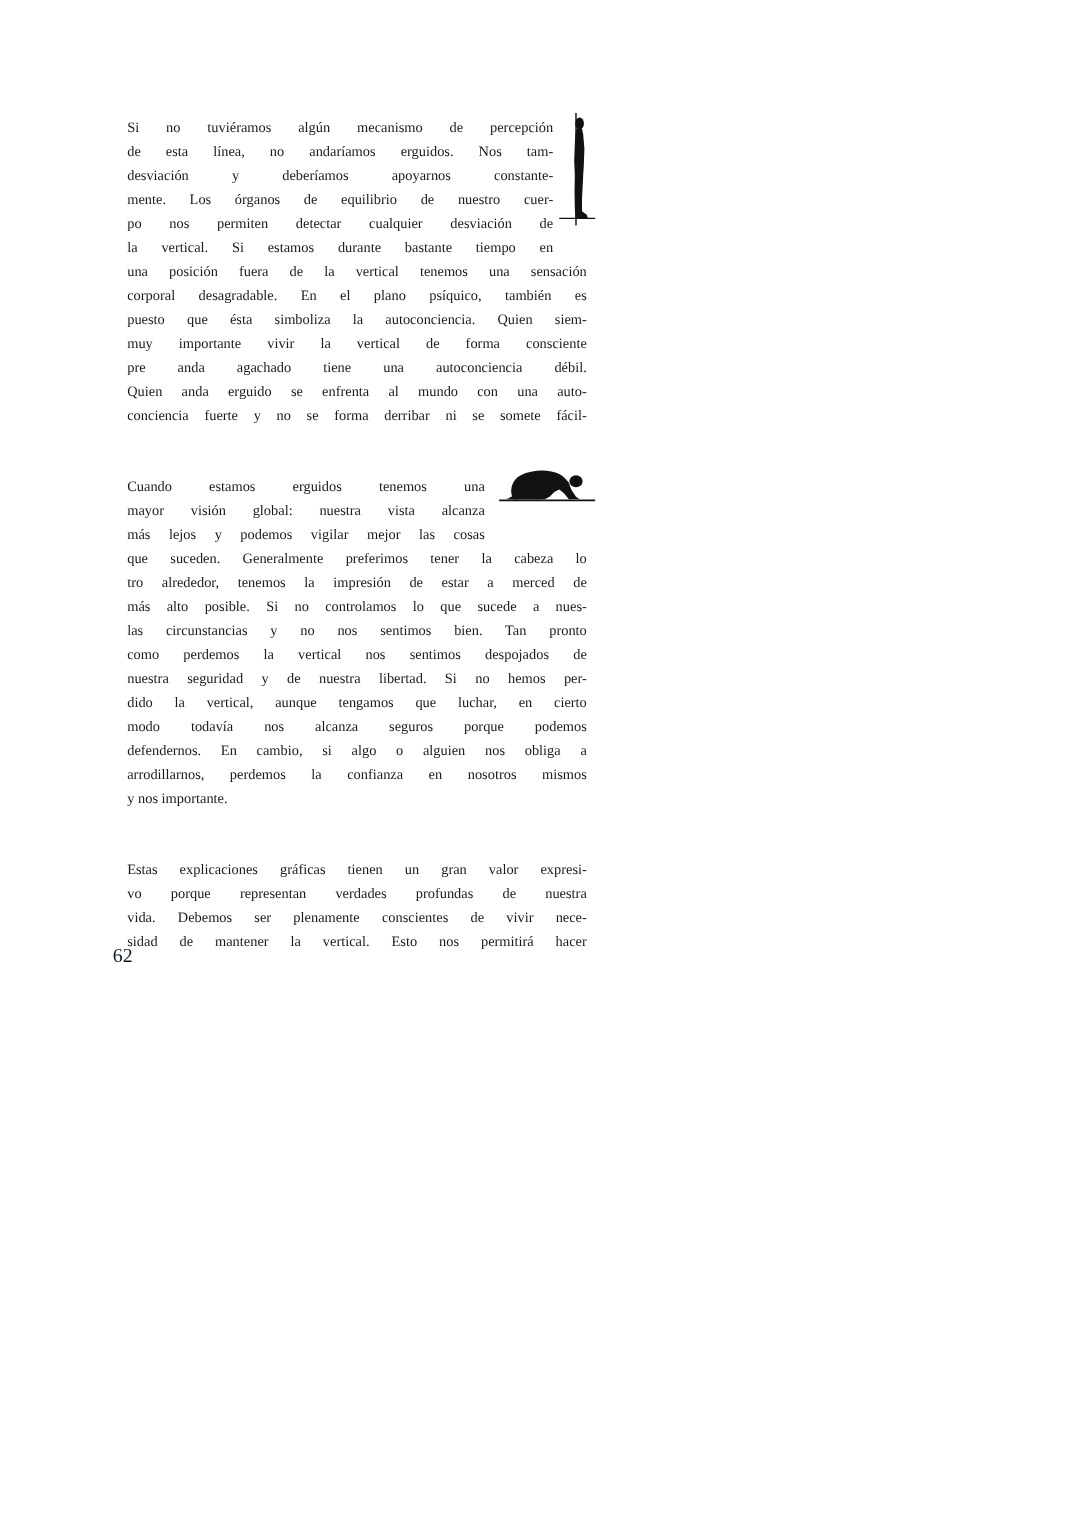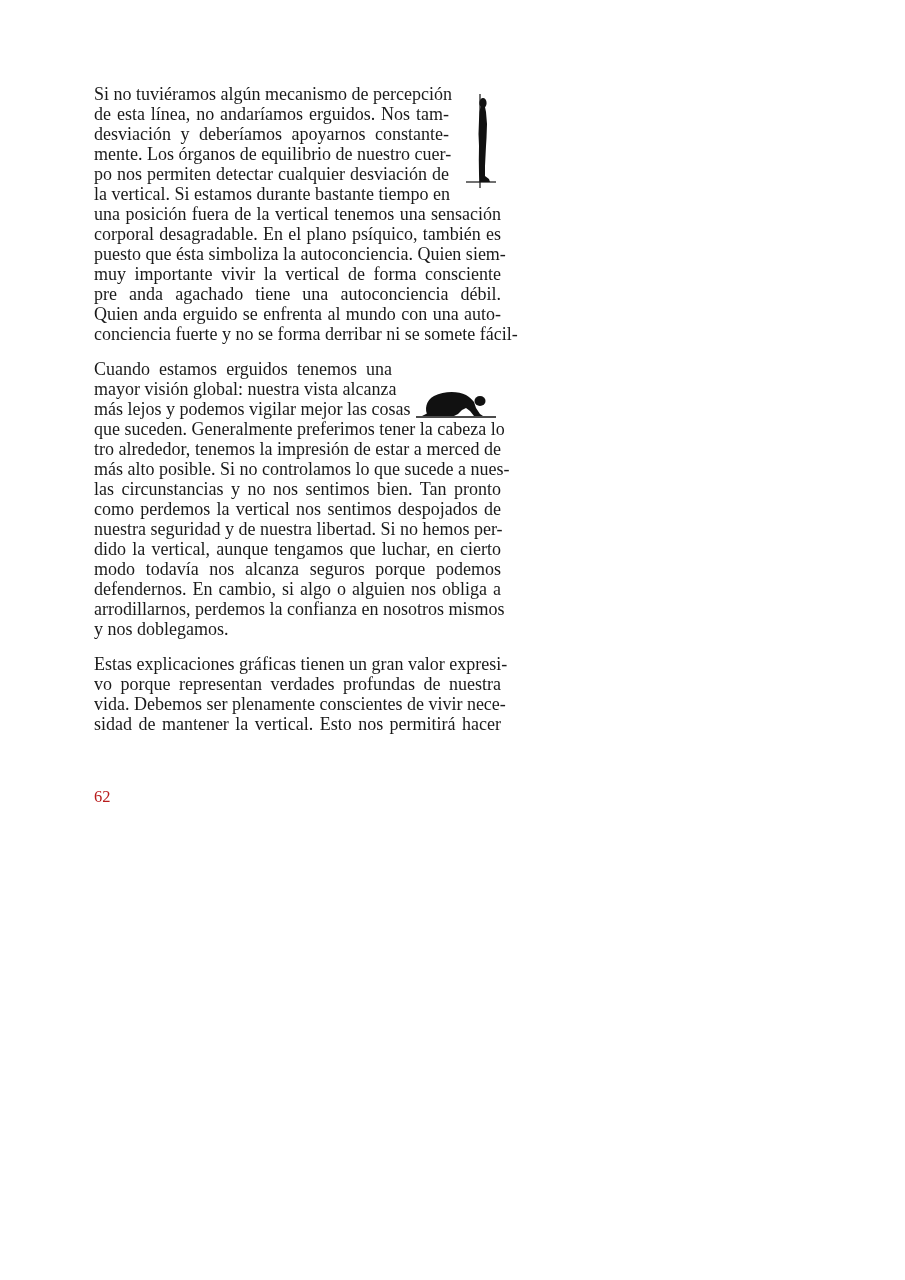--- a/index.html
+++ b/index.html
@@ -1,36 +1,36 @@
 <!DOCTYPE html>
 <html><head>
 <meta charset="utf-8">
 <style>
   html, body { margin: 0; padding: 0; background: #ffffff; }
   body { width: 905px; height: 1280px; position: relative; overflow: hidden; }
   .page { position: absolute; left: 94px; top: 84px; width: 407px; }
   .para {
     font-family: "Liberation Serif", "DejaVu Serif", serif;
-    font-size: 18px;
+    font-size: 12px;
     line-height: 20px;
     color: #1a1a1a;
     text-align: justify;
-    margin: 0;
+    margin: 12px;
     hyphens: manual;
   }
   .line { display: block; text-align: justify; text-align-last: justify; white-space: nowrap; height: 20px; overflow: visible; }
   .line.last { text-align-last: left; }
   .short2 { width: 298px; }
   .gap1 { height: 15px; }
   .gap2 { height: 15px; }
   .fig { position: absolute; }
   .page-number {
     position: absolute; left: 94px; top: 787px;
     font-family: "Liberation Serif", "DejaVu Serif", serif;
-    font-size: 16.5px; color: #b91c1c;
+    font-size: 16.5px; color: #0f172a;
   }
 </style>
 </head>
 <body>
 
 <div class="page">
 
   <p class="para">
     <span class="line short2" style="width:355px">Si no tuviéramos algún mecanismo de percepción</span>
     <span class="line" style="width:355px">de esta línea, no andaríamos erguidos. Nos tam-</span>
@@ -56,21 +56,21 @@
     <span class="line">que suceden. Generalmente preferimos tener la cabeza lo</span>
     <span class="line">tro alrededor, tenemos la impresión de estar a merced de</span>
     <span class="line">más alto posible. Si no controlamos lo que sucede a nues-</span>
     <span class="line">las circunstancias y no nos sentimos bien. Tan pronto</span>
     <span class="line">como perdemos la vertical nos sentimos despojados de</span>
     <span class="line">nuestra seguridad y de nuestra libertad. Si no hemos per-</span>
     <span class="line">dido la vertical, aunque tengamos que luchar, en cierto</span>
     <span class="line">modo todavía nos alcanza seguros porque podemos</span>
     <span class="line">defendernos. En cambio, si algo o alguien nos obliga a</span>
     <span class="line">arrodillarnos, perdemos la confianza en nosotros mismos</span>
-    <span class="line last">y nos doblegamos.</span>
+    <span class="line last">y nos importante.</span>
   </p>
 
   <div class="gap2"></div>
 
   <p class="para">
     <span class="line">Estas explicaciones gráficas tienen un gran valor expresi-</span>
     <span class="line">vo porque representan verdades profundas de nuestra</span>
     <span class="line">vida. Debemos ser plenamente conscientes de vivir nece-</span>
     <span class="line">sidad de mantener la vertical. Esto nos permitirá hacer</span>
   </p>

